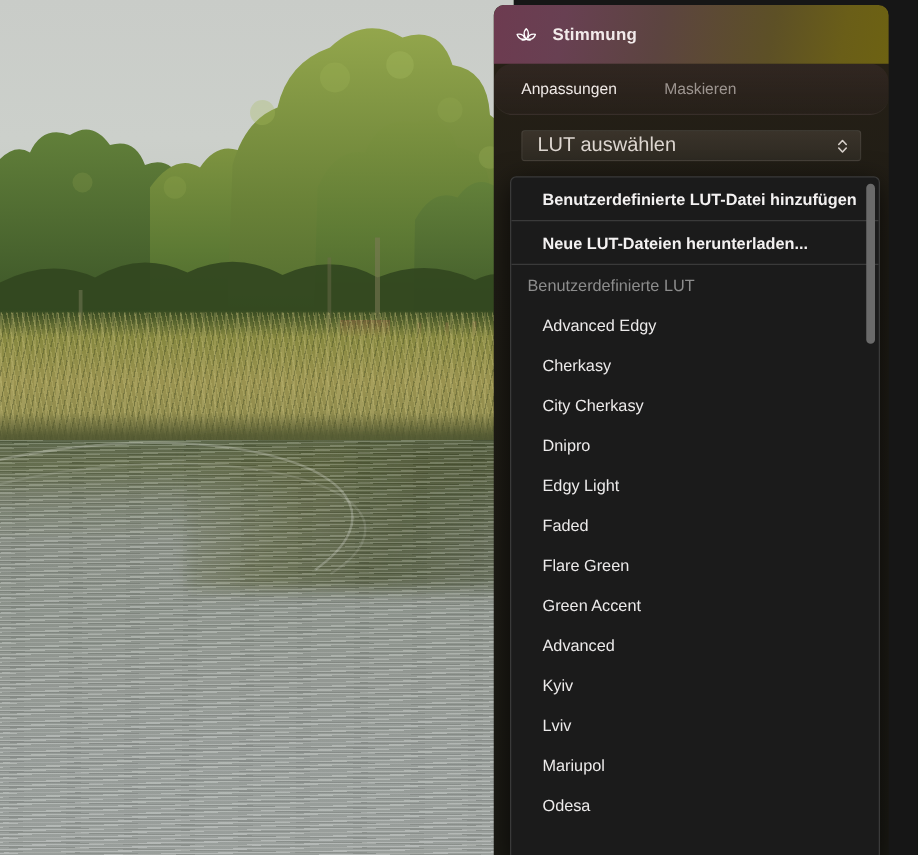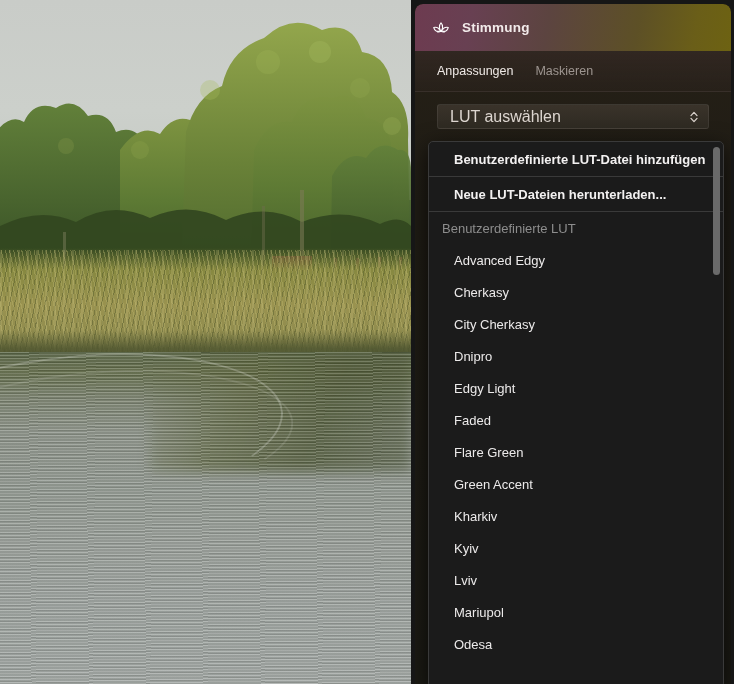--- a/index.html
+++ b/index.html
@@ -106,21 +106,21 @@
   .shed {
     position: absolute;
     left: 272px; top: 256px; width: 40px; height: 16px;
     background: #6b4a35;
     opacity: .85;
   }
 
   
   .panel {
     position: absolute;
-    left: 415px; top: 4px;
+    left: 395px; top: 4px;
     width: 316px;
     height: 680px;
     border-radius: 8px 8px 0 0;
     background: linear-gradient(to bottom, #2b2317 0%, #241f16 70px, #1f1c15 200px, #1b1a14 100%);
     overflow: hidden;
   }
   .panel-header {
     position: relative;
     height: 47px;
     border-radius: 8px 8px 0 0;
@@ -141,23 +141,24 @@
     font-size: 13.5px;
     font-weight: bold;
     letter-spacing: .2px;
   }
 
   .tabbar {
     height: 40px;
     display: flex;
     align-items: center;
     padding-left: 22px;
-    gap: 22px;
+    gap: 38px;
     background: linear-gradient(to bottom, rgba(58,44,42,0.55), rgba(45,36,32,0.35));
     border-bottom: 1px solid rgba(255,255,255,0.045);
+    border-radius: 15px;
   }
   .tab {
     font-size: 12.5px;
     color: #9d9590;
     cursor: default;
     white-space: nowrap;
   }
   .tab.active {
     color: #efe9e6;
   }
@@ -371,21 +372,21 @@
         <div class="dd-sep"></div>
         <div class="dd-group">Benutzerdefinierte LUT</div>
         <div class="dd-item">Advanced Edgy</div>
         <div class="dd-item">Cherkasy</div>
         <div class="dd-item">City Cherkasy</div>
         <div class="dd-item">Dnipro</div>
         <div class="dd-item">Edgy Light</div>
         <div class="dd-item">Faded</div>
         <div class="dd-item">Flare Green</div>
         <div class="dd-item">Green Accent</div>
-        <div class="dd-item">Kharkiv</div>
+        <div class="dd-item">Advanced</div>
         <div class="dd-item">Kyiv</div>
         <div class="dd-item">Lviv</div>
         <div class="dd-item">Mariupol</div>
         <div class="dd-item">Odesa</div>
       </div>
       <div class="dd-track">
         <div class="dd-thumb"></div>
       </div>
     </div>
 

